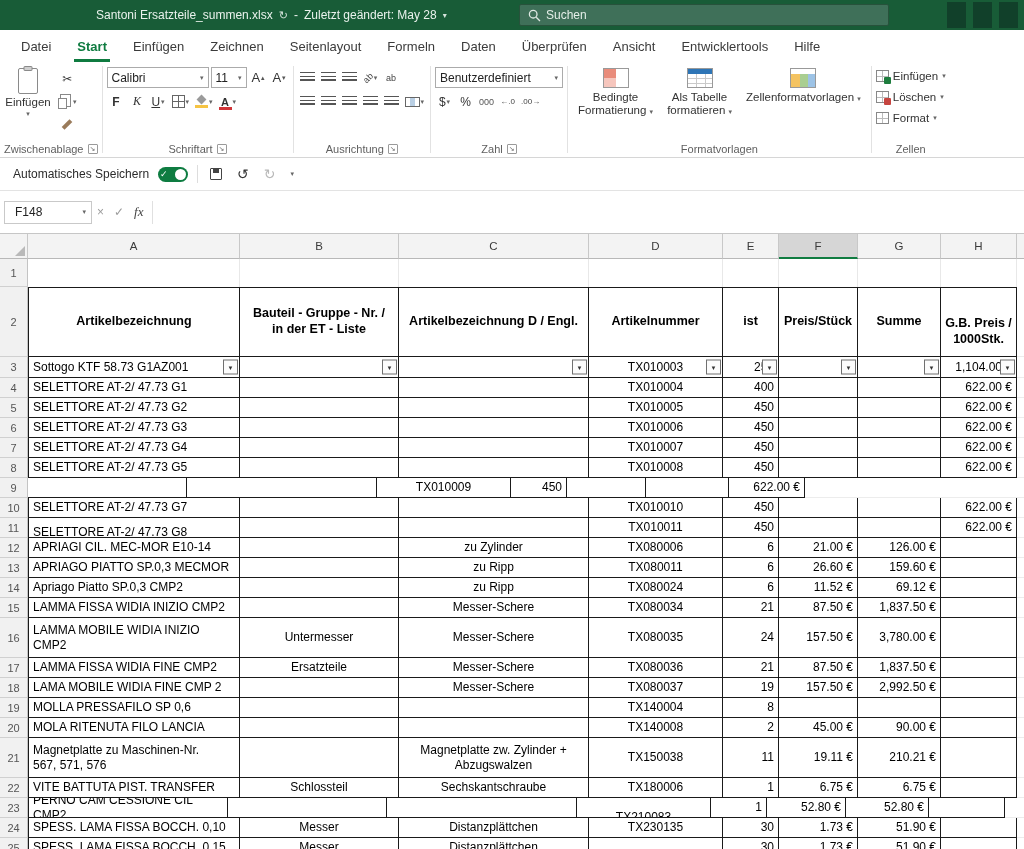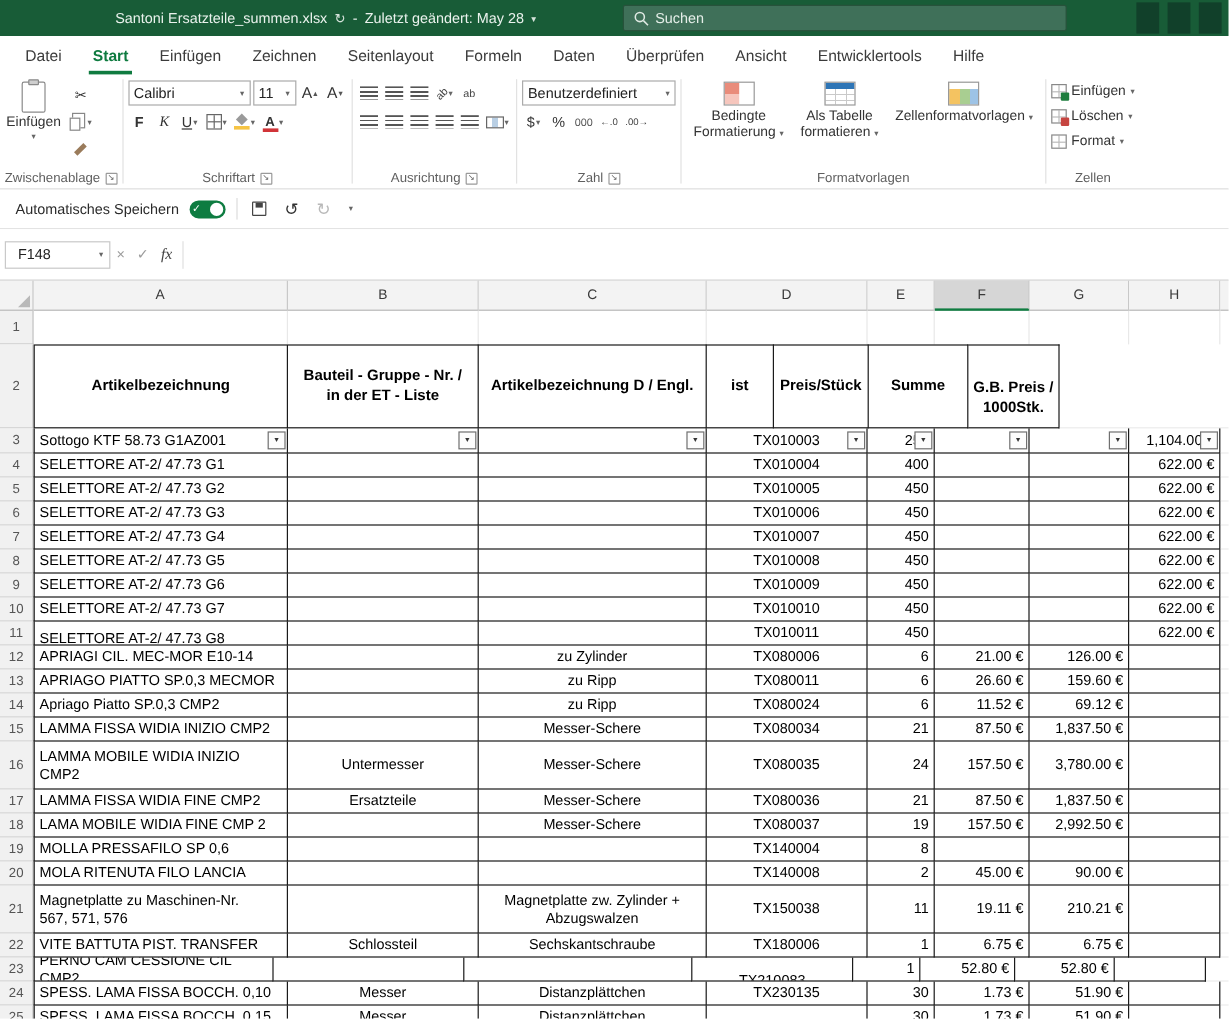--- a/index.html
+++ b/index.html
@@ -453,20 +453,23 @@
           <div class="cell hdrcell" style="width: 212px; border-left: 1px solid rgb(26, 26, 26);">
             <span class="ct" style="text-align: center;">Artikelbezeichnung</span>
           </div>
           <div class="cell hdrcell" style="width: 159px;">
             <span class="ct" style="text-align: center;">Bauteil - Gruppe - Nr. /
 in der ET - Liste</span>
           </div>
           <div class="cell hdrcell" style="width: 190px;">
             <span class="ct" style="text-align: center;">Artikelbezeichnung D / Engl.</span>
           </div>
+          <div class="cell hdrcell" style="width: 134px;">
+            <span class="ct" style="text-align: center;">Artikelnummer</span>
+          </div>
           <div class="cell hdrcell" style="width: 56px;">
             <span class="ct" style="text-align: center;">ist</span>
           </div>
           <div class="cell hdrcell" style="width: 79px;">
             <span class="ct" style="text-align: center;">Preis/Stück</span>
           </div>
           <div class="cell hdrcell" style="width: 83px;">
             <span class="ct" style="text-align: center;">Summe</span>
           </div>
           <div class="cell hdrcell" style="width: 76px;">
@@ -646,23 +649,20 @@
           <div class="cell" style="width: 83px; justify-content: flex-end;">
             <span class="ct" style="text-align: right;"></span>
           </div>
           <div class="cell" style="width: 76px; justify-content: flex-end;">
             <span class="ct" style="text-align: right;">622.00 €</span>
           </div>
           <div class="cell fillc"></div>
         </div>
         <div class="grow h20">
           <div class="rownum">9</div>
-          <div class="cell" style="width: 212px; justify-content: flex-start; border-left: 1px solid rgb(26, 26, 26);">
-            <span class="ct" style="text-align: left;">SELETTORE AT-2/ 47.73 G6</span>
-          </div>
           <div class="cell" style="width: 159px; justify-content: center;">
             <span class="ct" style="text-align: center;"></span>
           </div>
           <div class="cell" style="width: 190px; justify-content: center;">
             <span class="ct" style="text-align: center;"></span>
           </div>
           <div class="cell" style="width: 134px; justify-content: center;">
             <span class="ct" style="text-align: center;">TX010009</span>
           </div>
           <div class="cell" style="width: 56px; justify-content: flex-end;">

